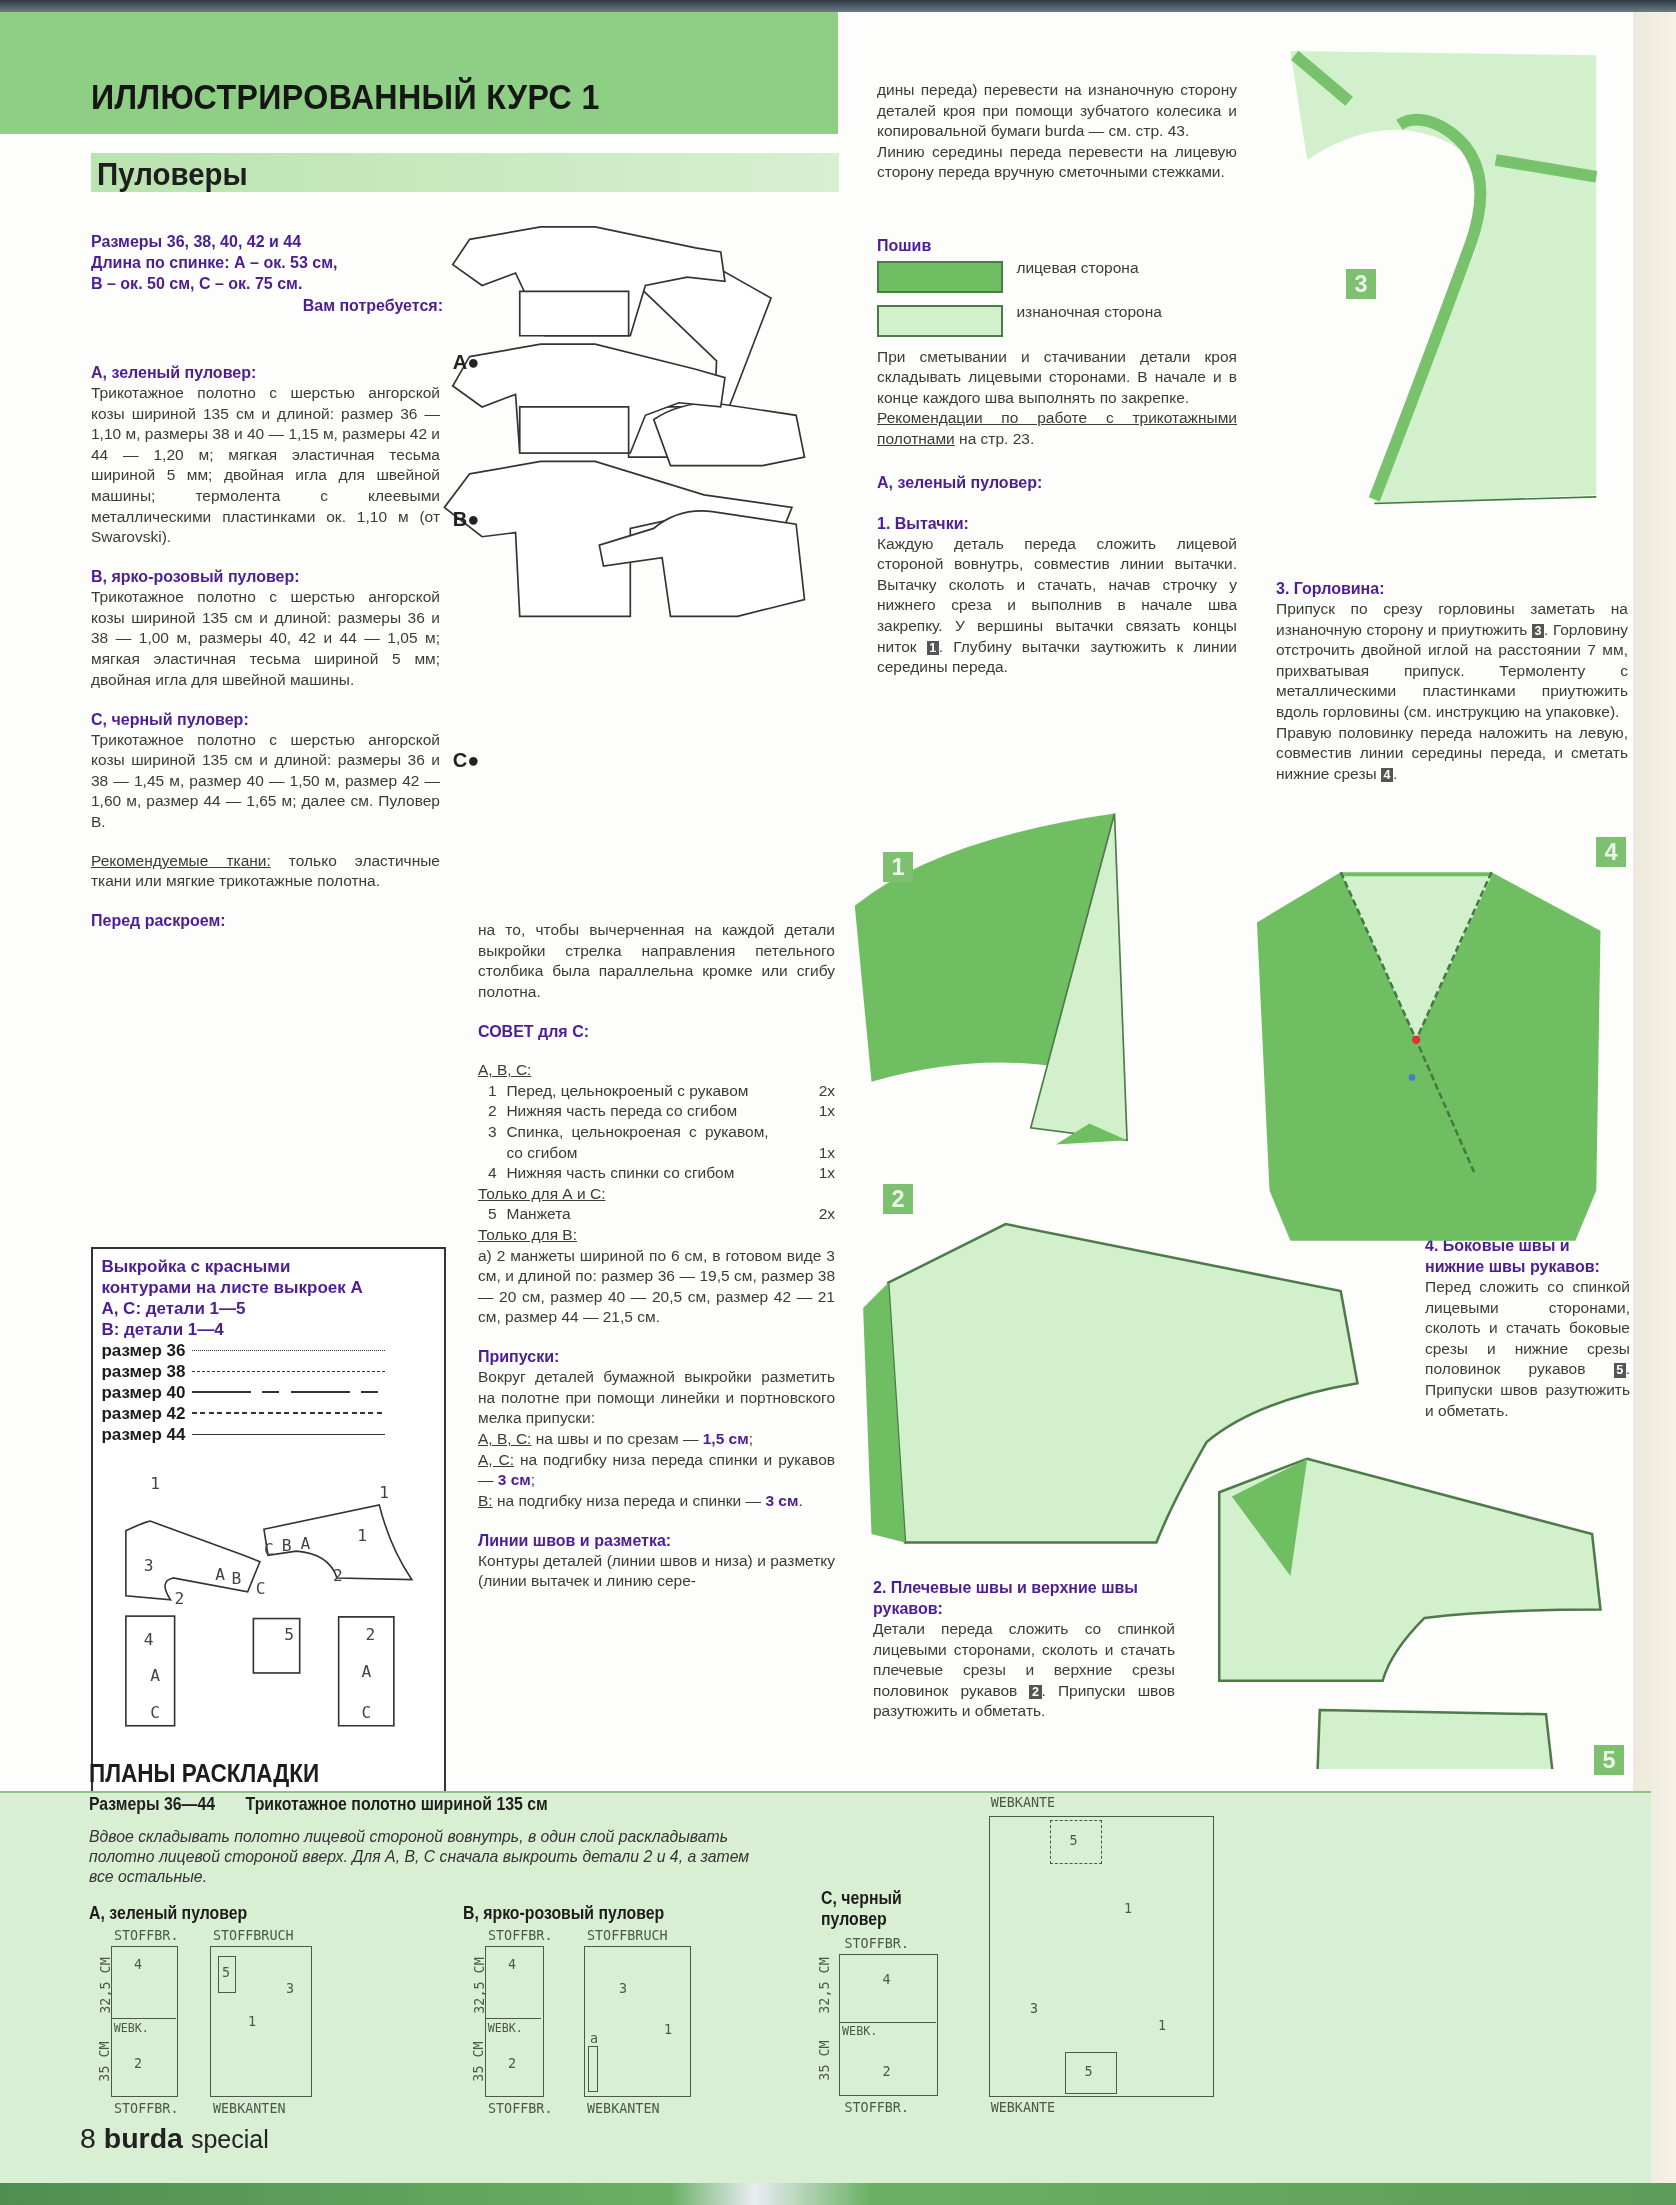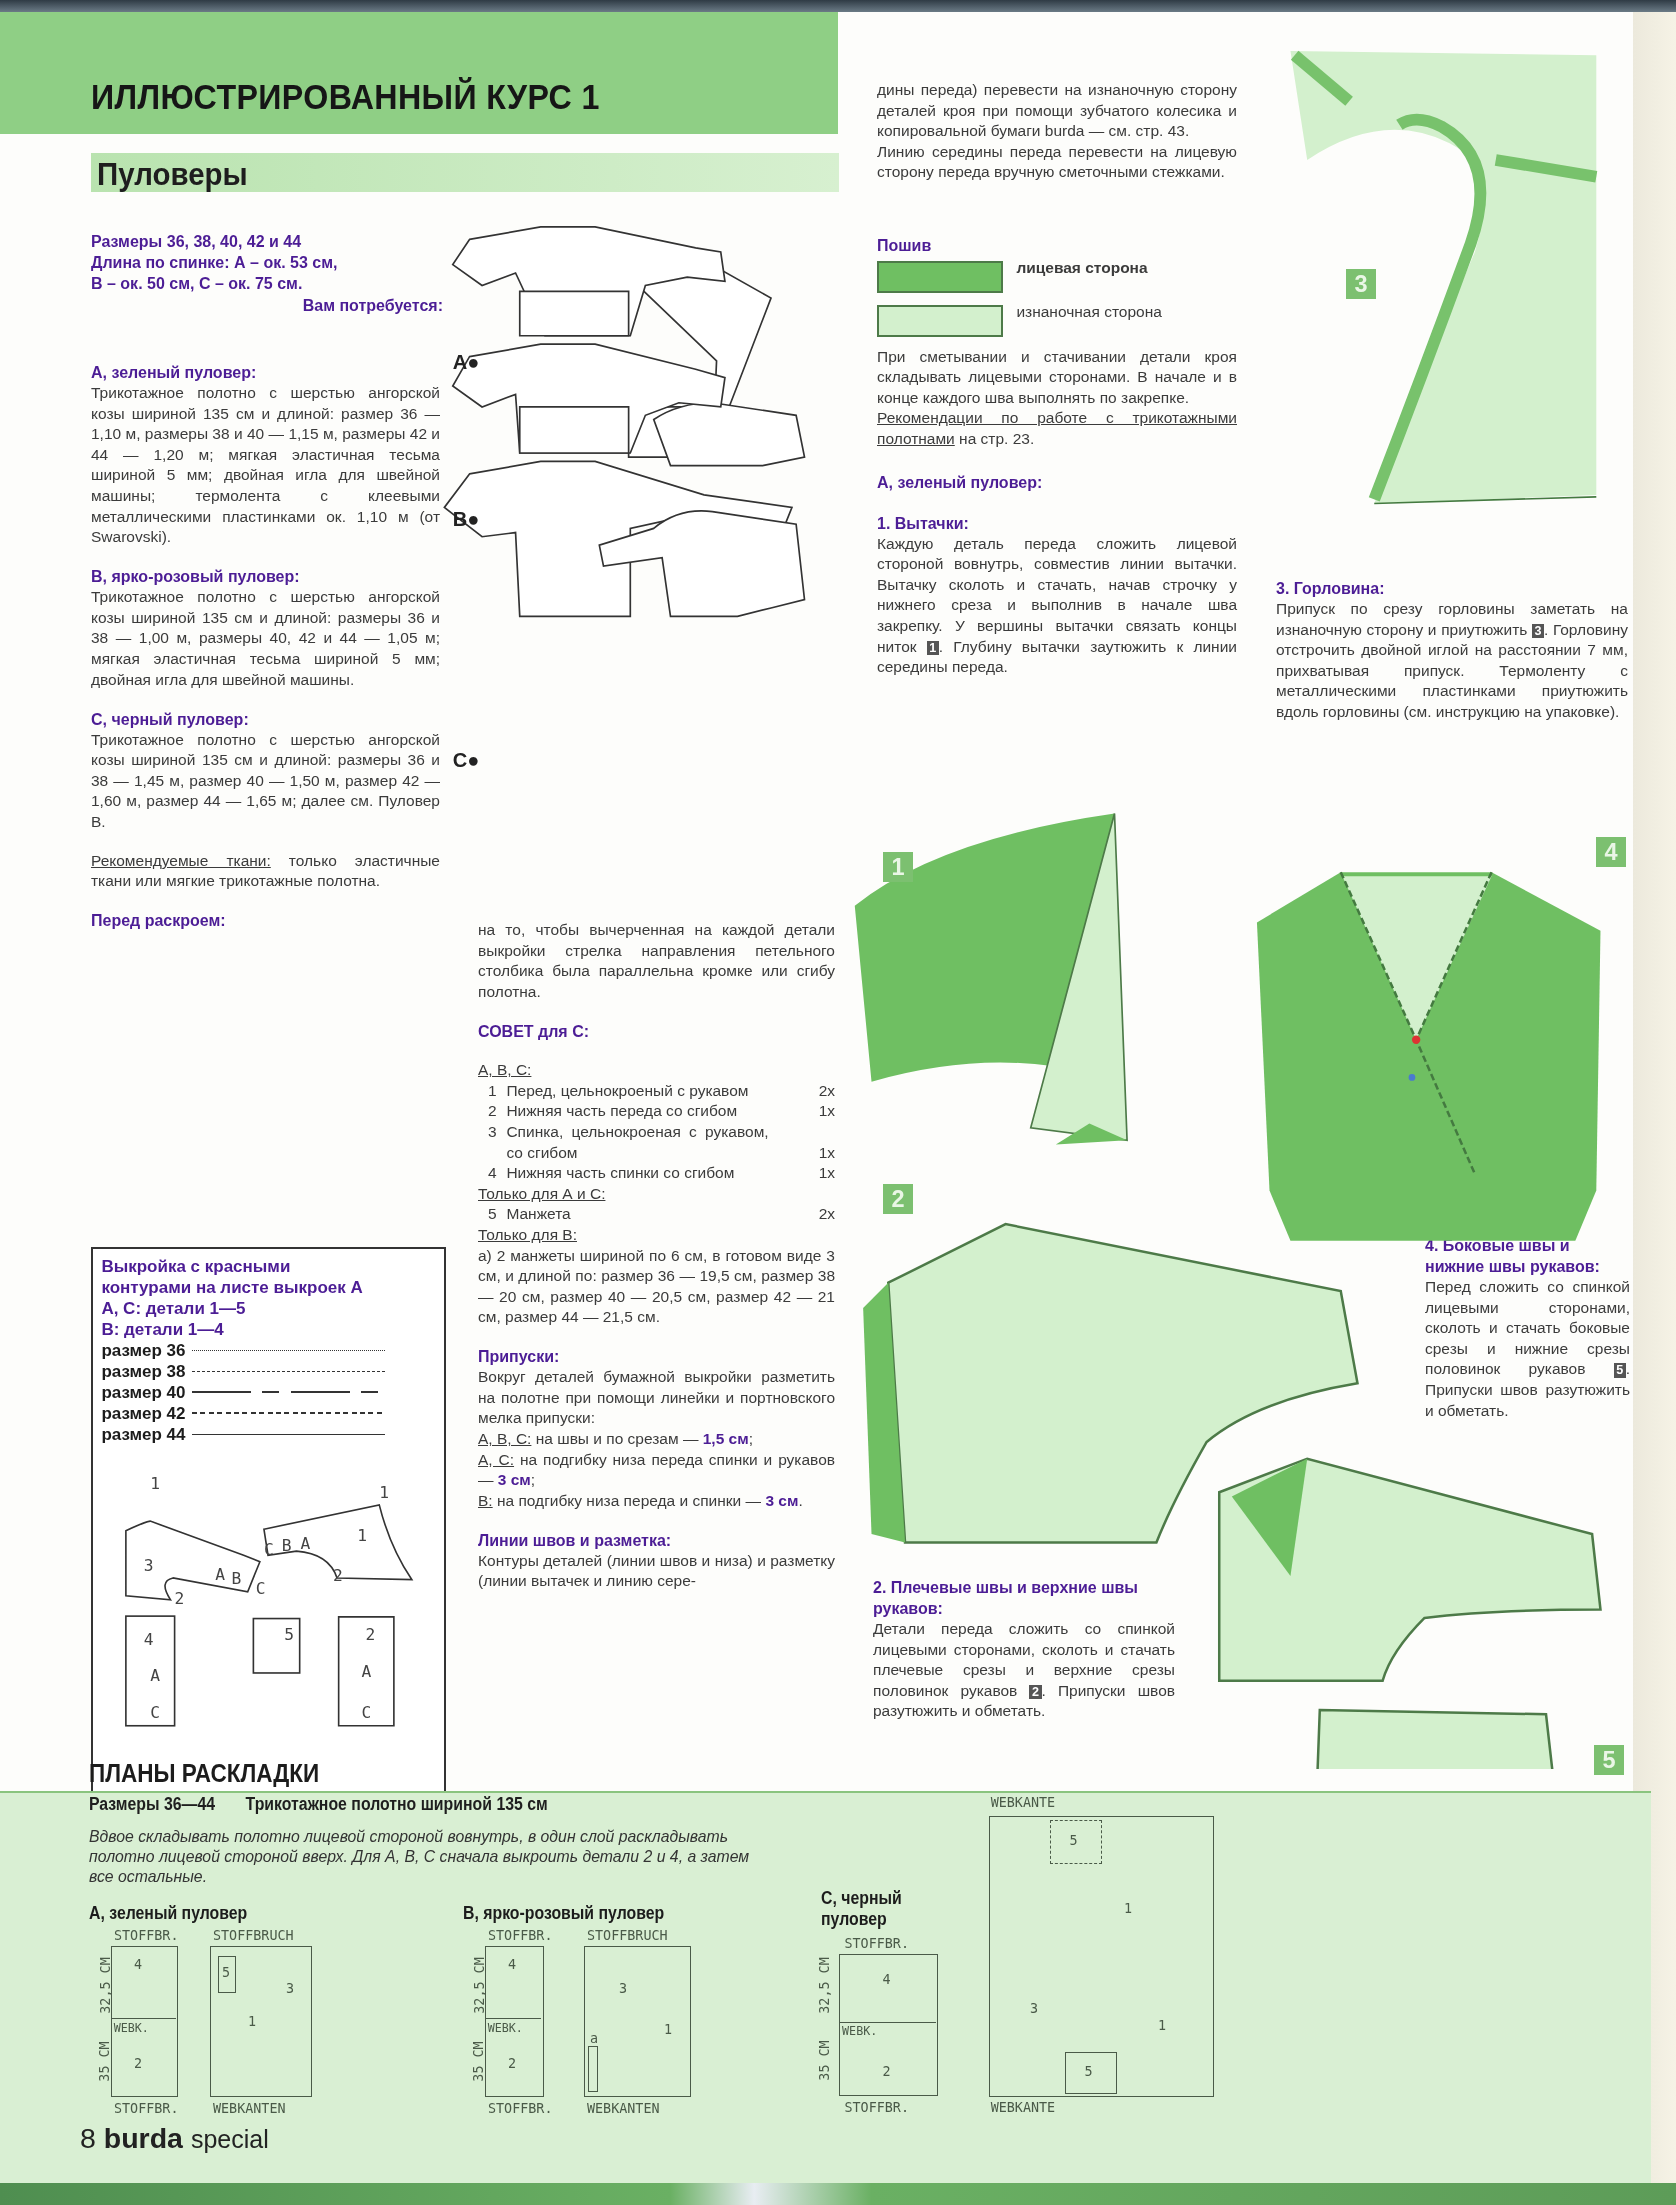--- a/index.html
+++ b/index.html
@@ -196,38 +196,39 @@
     <div class="txt">Контуры деталей (линии швов и низа) и разметку (линии вытачек и линию сере-</div>
   </div>
 </div>
 
 <div class="abs" style="left:877px; top:80px; width:360px;">
   <div class="txt">дины переда) перевести на изнаночную сторону деталей кроя при помощи зубчатого колесика и копировальной бумаги burda — см. стр. 43.</div>
   <div class="txt">Линию середины переда перевести на лицевую сторону переда вручную сметочными стежками.</div>
   <div class="hd" style="margin-top:52px;">Пошив</div>
   <div style="display:flex; align-items:center; margin-top:5px;">
     <div class="swatch" style="background:#6fbf62;"></div>
-    <span class="txt" style="margin-left:13.4px; margin-top:-17px;font-weight:bold;">лицевая сторона</span>
+    <span class="txt" style="margin-left:13.4px; margin-top:-17px;">лицевая сторона</span>
   </div>
   <div style="display:flex; align-items:center; margin-top:11.7px;">
     <div class="swatch" style="background:#d3f0cd;"></div>
     <span class="txt" style="margin-left:13.4px; margin-top:-17px;">изнаночная сторона</span>
   </div>
   <div class="txt" style="margin-top:10px;">При сметывании и стачивании детали кроя складывать лицевыми сторонами. В начале и в конце каждого шва выполнять по закрепке.</div>
   <div class="txt"><span class="u">Рекомендации по работе с трикотажными полотнами</span><span> на стр. 23.</span></div>
   <div class="hd" style="margin-top:22px;">А, зеленый пуловер:</div>
   <div style="margin-top:20px;">
     <div class="hd">1. Вытачки:</div>
     <div class="txt"><span>Каждую деталь переда сложить лицевой стороной вовнутрь, совместив линии вытачки. Вытачку сколоть и стачать, начав строчку у нижнего среза и выполнив в начале шва закрепку. У вершины вытачки связать концы ниток </span><span class="badge">1</span><span>. Глубину вытачки заутюжить к линии середины переда.</span></div>
   </div>
 </div>
 
 <div class="abs" style="left:1276px; top:578px; width:352px;">
   <div class="hd">3. Горловина:</div>
   <div class="txt"><span>Припуск по срезу горловины заметать на изнаночную сторону и приутюжить </span><span class="badge">3</span><span>. Горловину отстрочить двойной иглой на расстоянии 7 мм, прихватывая припуск. Термоленту с металлическими пластинками приутюжить вдоль горловины (см. инструкцию на упаковке).</span></div>
+  <div class="txt"><span>Правую половинку переда наложить на левую, совместив линии середины переда, и сметать нижние срезы </span><span class="badge">4</span><span>.</span></div>
 </div>
 
 <div class="abs" style="left:873px; top:1577px; width:302px;">
   <div class="hd">2. Плечевые швы и верхние швы рукавов:</div>
   <div class="txt"><span>Детали переда сложить со спинкой лицевыми сторонами, сколоть и стачать плечевые срезы и верхние срезы половинок рукавов </span><span class="badge">2</span><span>. Припуски швов разутюжить и обметать.</span></div>
 </div>
 
 <div class="abs" style="left:1425px; top:1235px; width:205px;">
   <div class="hd">4. Боковые швы и нижние швы рукавов:</div>
   <div class="txt"><span>Перед сложить со спинкой лицевыми сторонами, сколоть и стачать боковые срезы и нижние срезы половинок рукавов </span><span class="badge">5</span><span>. Припуски швов разутюжить и обметать.</span></div>

